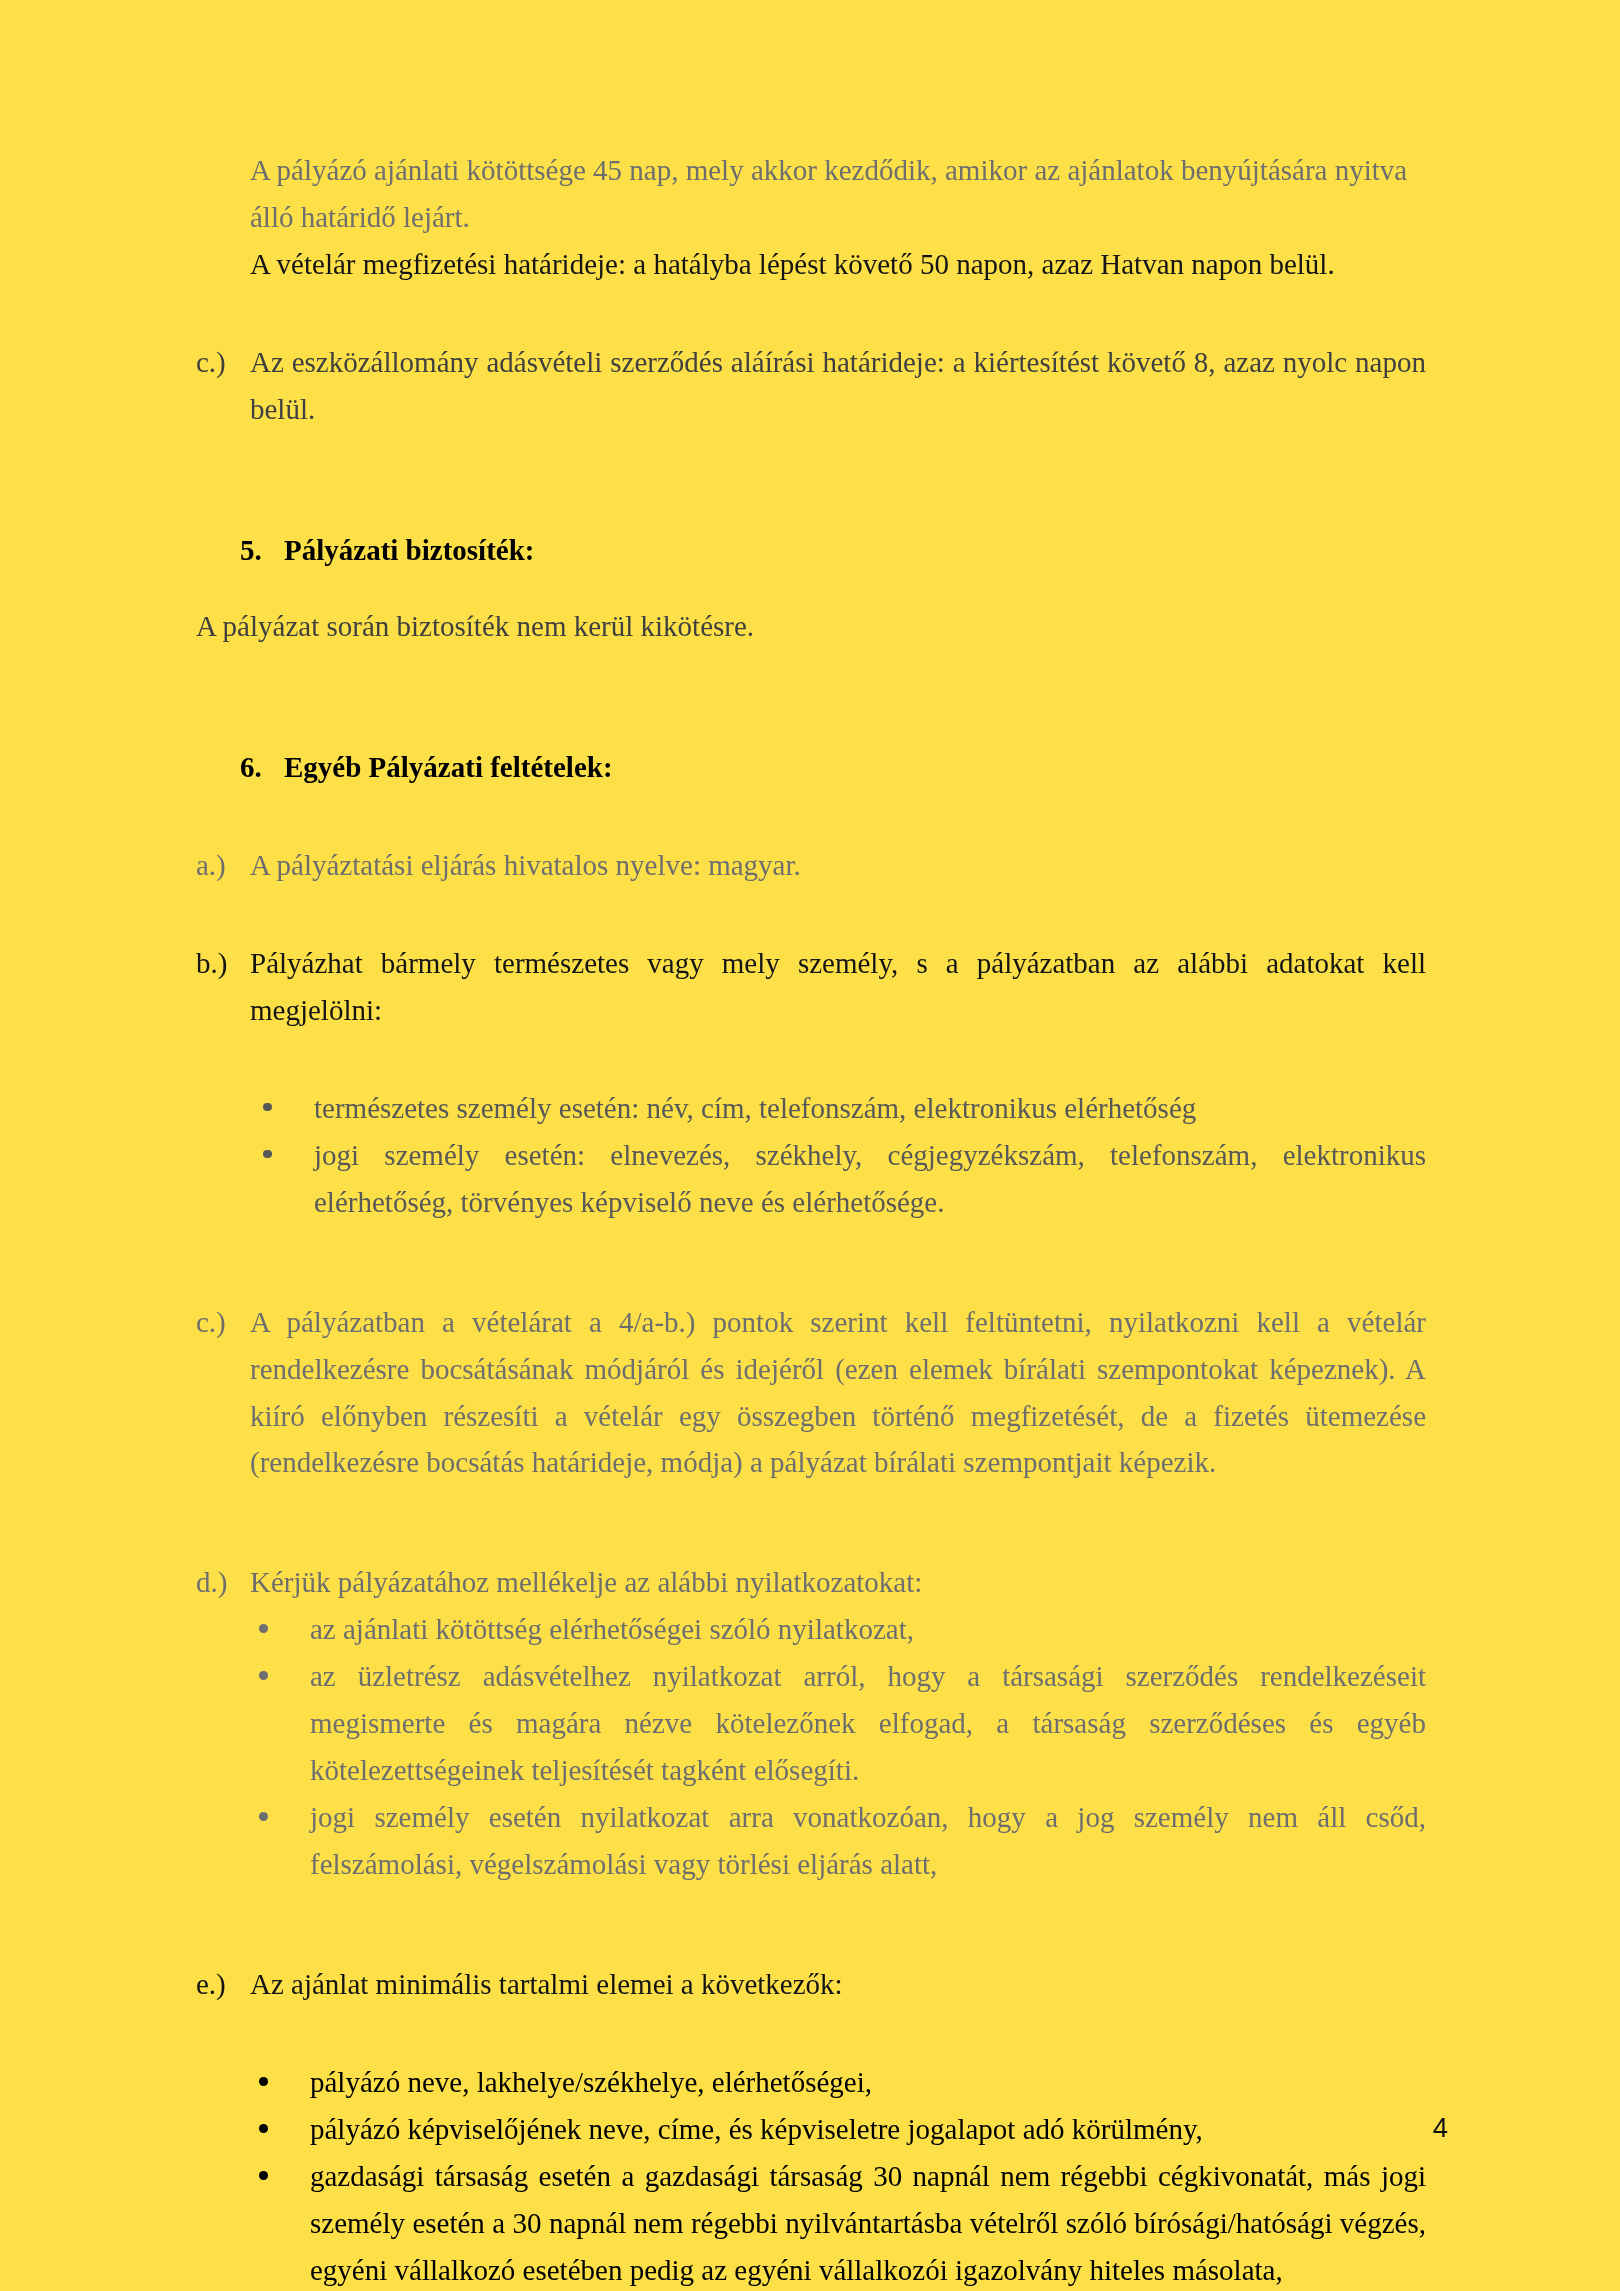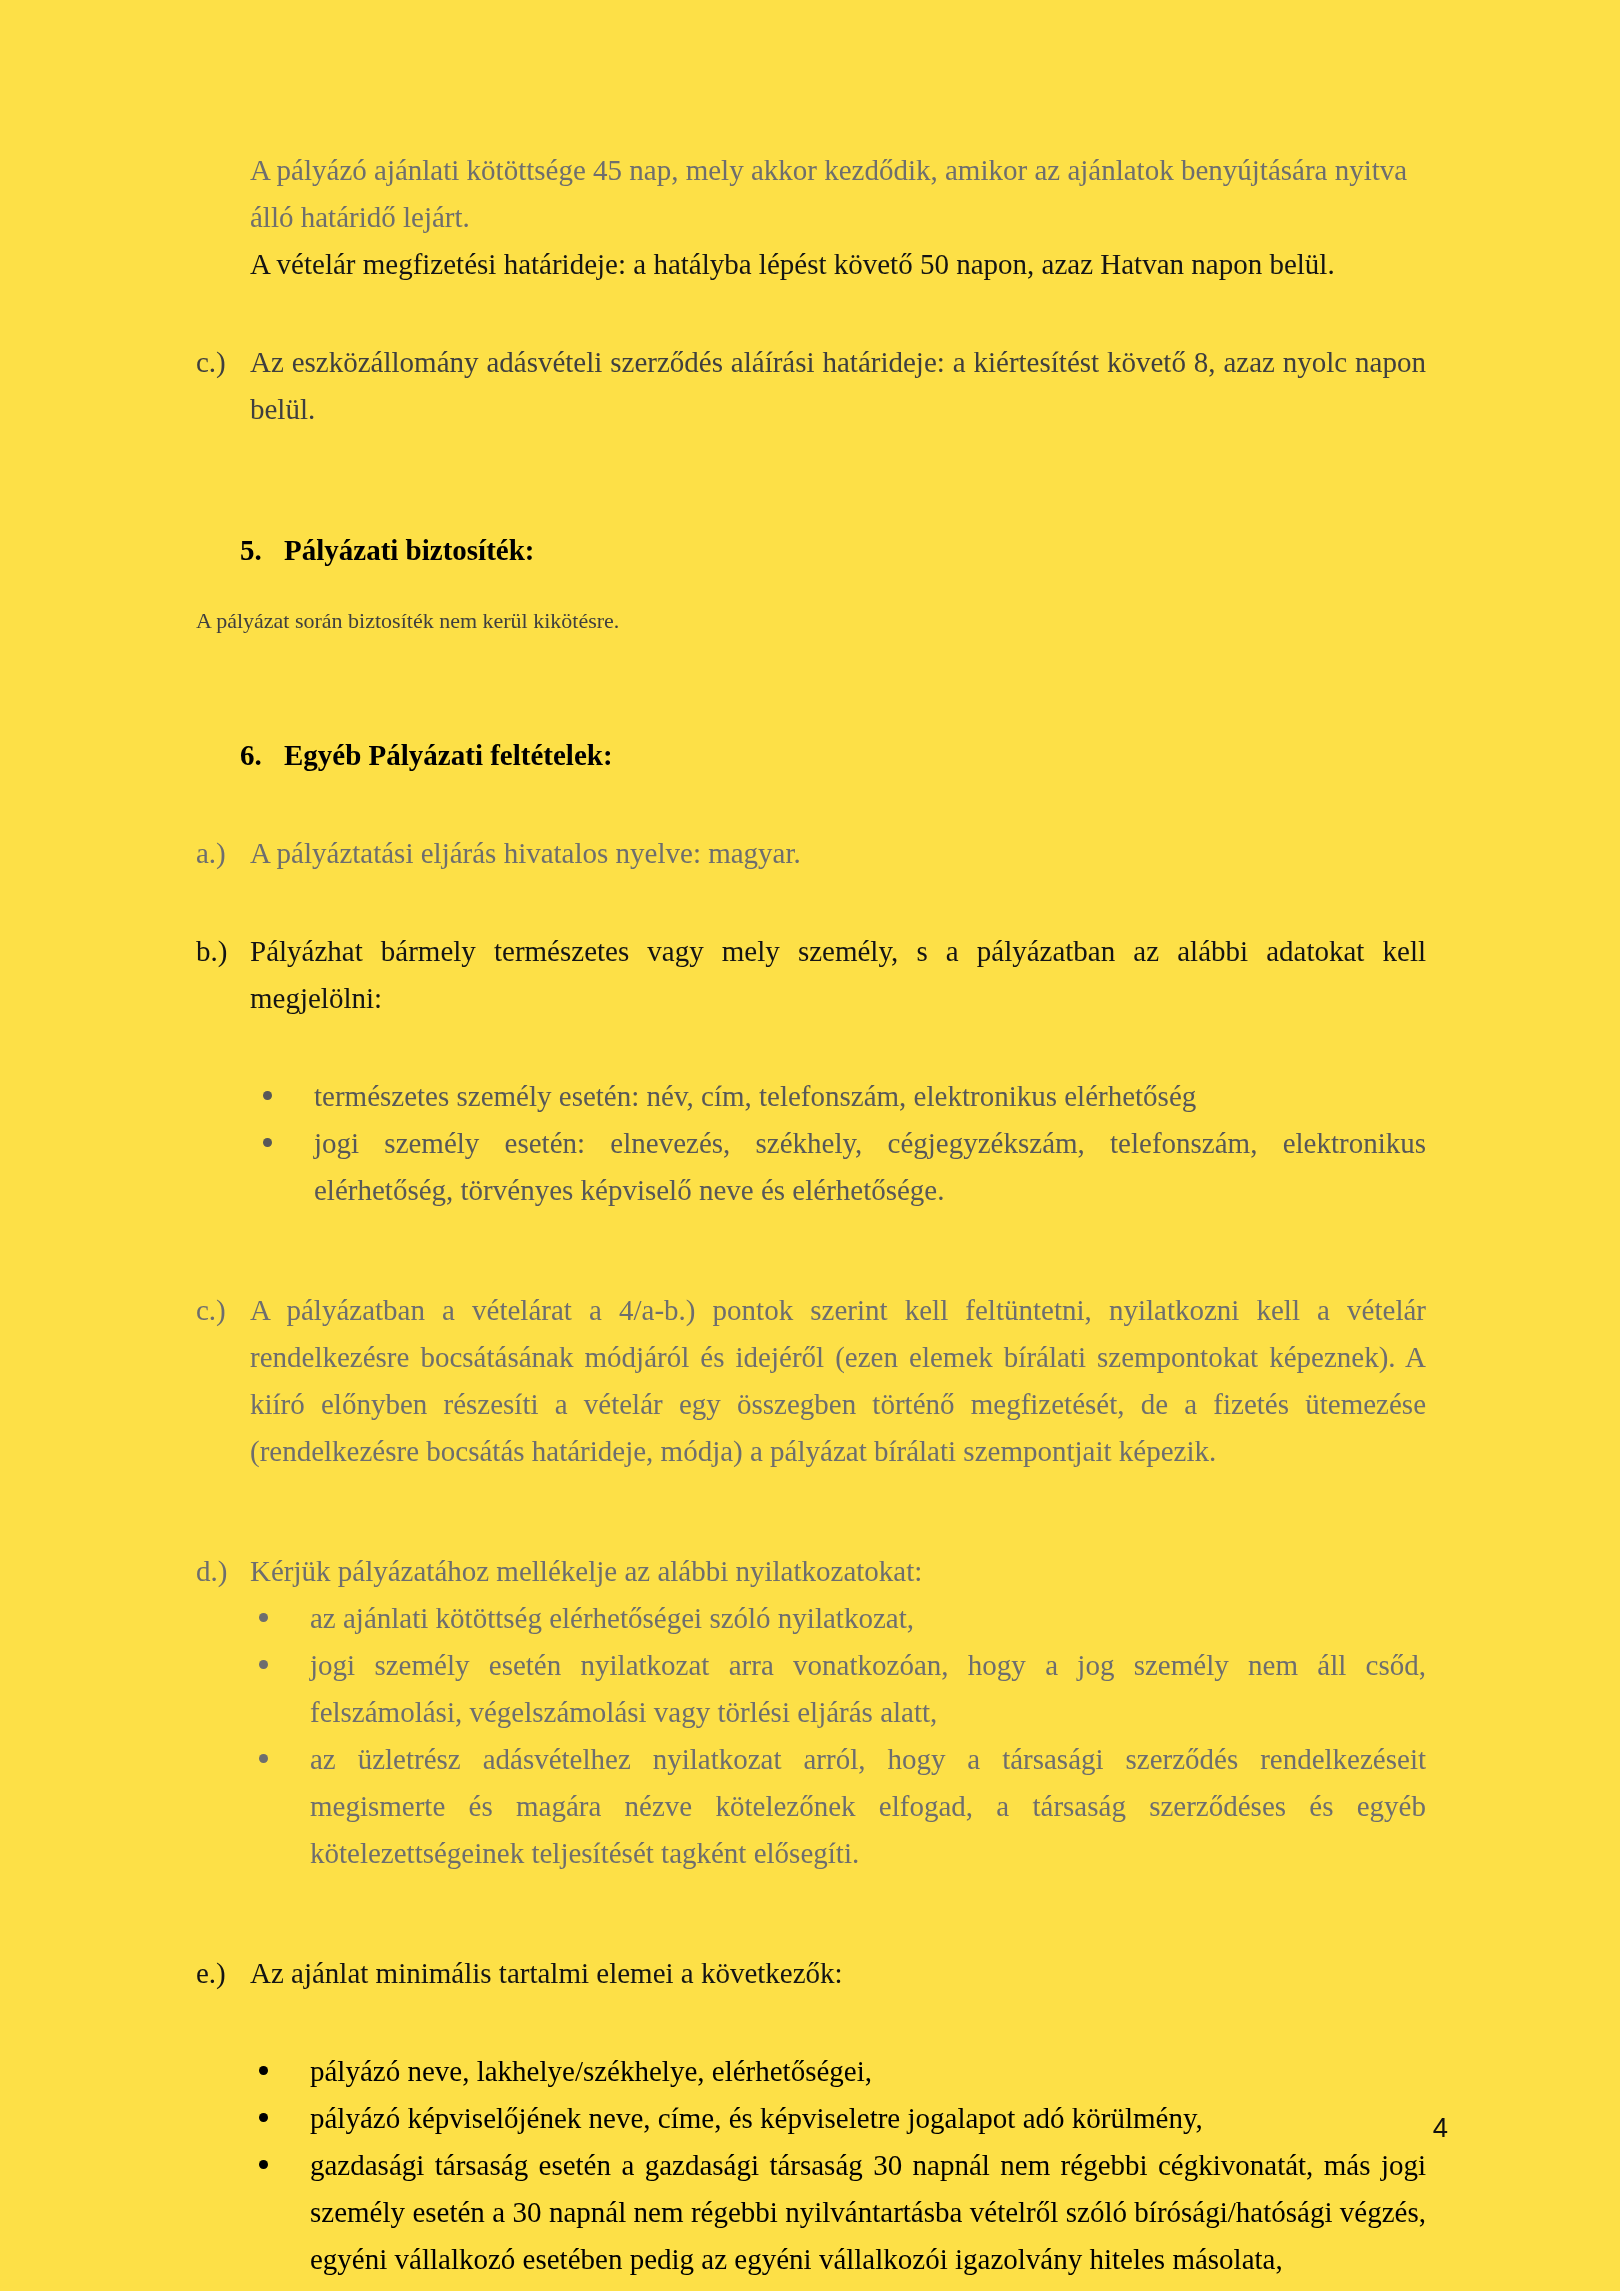--- a/index.html
+++ b/index.html
@@ -22,21 +22,21 @@
   
   .content {
     position: absolute;
     left: 196px;
     top: 147px;
     width: 1230px;
   }
 
   
   .para {
-    font-size: 22px;
+    font-size: 29px;
     line-height: 1.62;
     text-align: justify;
     text-justify: inter-word;
     margin: 0;
     hyphens: none;
   }
 
   
   .labelled {
     position: relative;
@@ -218,25 +218,25 @@
       <div class="body flush ink-faint blur-soft">Kérjük pályázatához mellékelje az alábbi nyilatkozatokat:</div>
     </div>
 
     <ul class="bullets mid">
       <li class="flush ink-faint blur-soft">
         <span class="dot"></span>
         <span>az ajánlati kötöttség elérhetőségei szóló nyilatkozat,</span>
       </li>
       <li class="ink-faint blur-soft">
         <span class="dot"></span>
+        <span>az üzletrész adásvételhez nyilatkozat arról, hogy a társasági szerződés rendelkezéseit megismerte és magára nézve kötelezőnek elfogad, a társaság szerződéses és egyéb kötelezettségeinek teljesítését tagként elősegíti.</span>
+      </li>
+      <li class="ink-faint blur-soft">
+        <span class="dot"></span>
         <span>jogi személy esetén nyilatkozat arra vonatkozóan, hogy a jog személy nem áll csőd, felszámolási, végelszámolási vagy törlési eljárás alatt,</span>
-      </li>
-      <li class="ink-faint blur-soft">
-        <span class="dot"></span>
-        <span>az üzletrész adásvételhez nyilatkozat arról, hogy a társasági szerződés rendelkezéseit megismerte és magára nézve kötelezőnek elfogad, a társaság szerződéses és egyéb kötelezettségeinek teljesítését tagként elősegíti.</span>
       </li>
     </ul>
 
     <div class="gap-lg"></div>
 
     <div class="labelled">
       <span class="marker ink-dark">e.)</span>
       <div class="body flush ink-dark">Az ajánlat minimális tartalmi elemei a következők:</div>
     </div>
 

